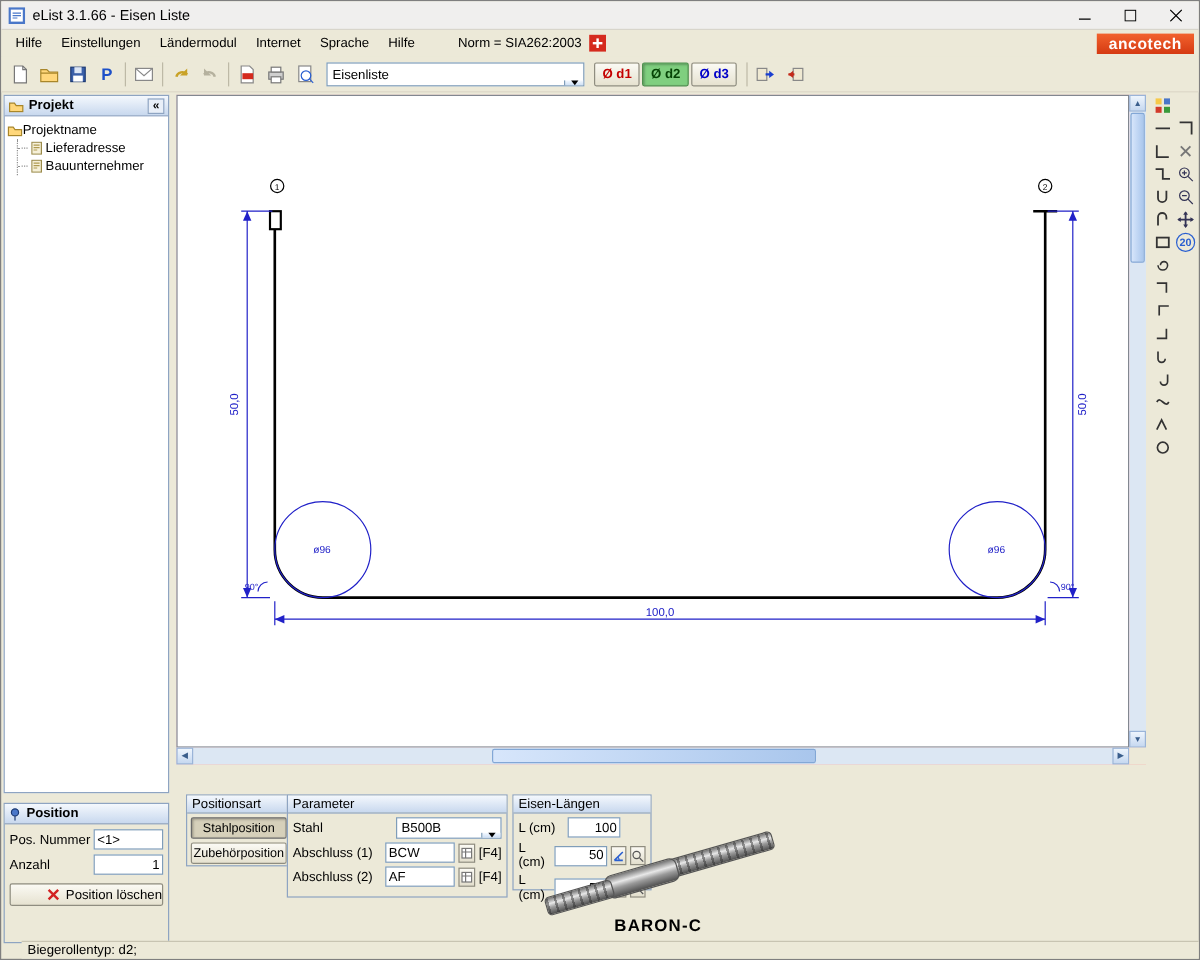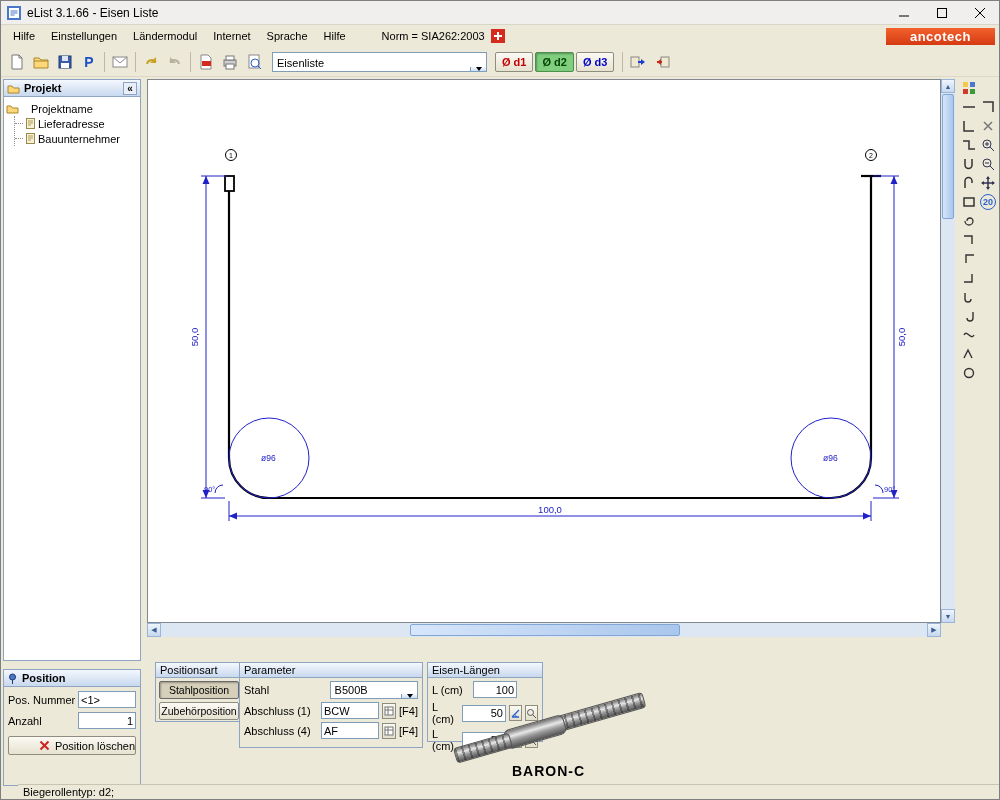--- a/index.html
+++ b/index.html
@@ -11,41 +11,41 @@
   .titlebar .title{font-size:12px}
   .win-controls{margin-left:auto;display:flex;height:24px}
   .wc{width:38px;display:flex;align-items:center;justify-content:center}
   
   .menubar{position:absolute;left:0;top:24px;right:0;height:22px;background:#ece9d8;display:flex;align-items:center;padding-left:4px}
   .menu-item{padding:0 8px;line-height:22px}
   .norm{margin-left:28px;margin-right:6px}
   .flag{width:14px;height:14px;background:#d52b1e;position:relative;display:inline-block}
   .flag::before{content:"";position:absolute;left:6px;top:3px;width:2px;height:8px;background:#fff}
   .flag::after{content:"";position:absolute;left:3px;top:6px;width:8px;height:2px;background:#fff}
-  .brand{margin-left:auto;margin-right:4px;background:linear-gradient(#f2622d,#d53a12);color:#fff;font-weight:bold;font-size:13px;padding:1px 24px;letter-spacing:.5px}
+  .brand{margin-left:auto;margin-right:4px;background:linear-gradient(#f2622d,#d53a12);color:#fff;font-weight:bold;font-size:13px;padding:1px 10px;letter-spacing:.5px}
   
   .toolbar{position:absolute;left:0;top:46px;right:0;height:30px;background:#ece9d8;display:flex;align-items:center;padding-left:4px;border-bottom:1px solid #dcd8c8}
   .tb-icon{width:24px;height:24px;display:flex;align-items:center;justify-content:center}
   .sep{width:1px;height:20px;background:#bdb9a6;margin:0 3px}
   .p-glyph{color:#1d50c8;font-weight:bold;font-size:14px}
   .combo{display:flex;height:20px;border:1px solid #7f9db9;background:#fff;align-items:flex-end}
   .combo .val{flex:1;padding:2px 4px;white-space:nowrap;overflow:hidden}
   .combo .dd{width:16px;background:linear-gradient(#f4f9ff,#cfe0f5);border-left:1px solid #7f9db9;display:flex;align-items:center;justify-content:center}
   .arrow-down{width:0;height:0;border-left:3px solid transparent;border-right:3px solid transparent;border-top:4px solid #000}
   .list-combo{width:215px;margin:0 6px}
   .dbtn{height:20px;padding:0 6px;margin-left:2px;background:linear-gradient(#fbfaf4,#e6e2d0);border:1px solid #8f8d80;border-radius:2px;display:flex;align-items:center;font-size:11px;font-weight:bold}
   .dbtn.red{color:#c40000}
   .dbtn.blue{color:#0000c8}
   .dbtn.sel{background:#7fcf7f;border:1px solid #4e8f4e;box-shadow:inset 1px 1px 2px rgba(0,0,0,.3);color:#064406}
   
   .panel{position:absolute;background:#fff;border:1px solid #8ea4c2}
   .panel-header{height:17px;background:linear-gradient(#f4f8fd,#c8d8ee);border-bottom:1px solid #8ea4c2;display:flex;align-items:center;gap:4px;padding:0 3px;font-weight:bold}
   .collapse-btn{margin-left:auto;width:14px;height:13px;border:1px solid #8ea4c2;background:#e9eff8;font-size:10px;line-height:11px;text-align:center}
   .tree{padding:4px 2px}
-  .tree-row{display:flex;align-items:center;gap:12px;height:15px}
+  .tree-row{display:flex;align-items:center;gap:0;height:15px}
   .tree-children{margin-left:8px;border-left:1px dotted #909090;padding-left:0}
   .tree-child{display:flex;align-items:center;gap:3px;height:15px}
   .tree-child .tick{width:8px;border-bottom:1px dotted #909090}
   .pos-panel{background:#ece9d8}
   .pos-row{display:flex;align-items:center;margin:4px 4px 0 4px}
   .pos-row label{flex:1}
   .pos-row input{width:58px;height:17px;border:1px solid #7f9db9;font:11px "Liberation Sans",sans-serif;padding:0 2px}
   .pos-row input.num{text-align:right}
   .big-btn{display:flex;align-items:center;justify-content:flex-end;gap:5px;margin:7px 4px 0 4px;height:19px;background:linear-gradient(#fbfaf4,#e6e2d0);border:1px solid #8f8d80;border-radius:2px}
   .big-btn.tall{height:27px}
@@ -524,21 +524,21 @@
     <input class="short" value="BCW" style="">
     <span class="mini-btn">
       <svg width="10" height="10">
           <rect x="1" y="1" width="8" height="8" fill="#fff" stroke="#777"></rect>
           <path d="M1 4h8M4 1v8" stroke="#777"></path>
         </svg>
     </span>
     <span>[F4]</span>
   </div>
   <div class="prow">
-    <span class="lbl">Abschluss (4)</span>
+    <span class="lbl">Abschluss (2)</span>
     <input class="short" value="AF" style="">
     <span class="mini-btn">
       <svg width="10" height="10">
           <rect x="1" y="1" width="8" height="8" fill="#fff" stroke="#777"></rect>
           <path d="M1 4h8M4 1v8" stroke="#777"></path>
         </svg>
     </span>
     <span>[F4]</span>
   </div>
 </div>

